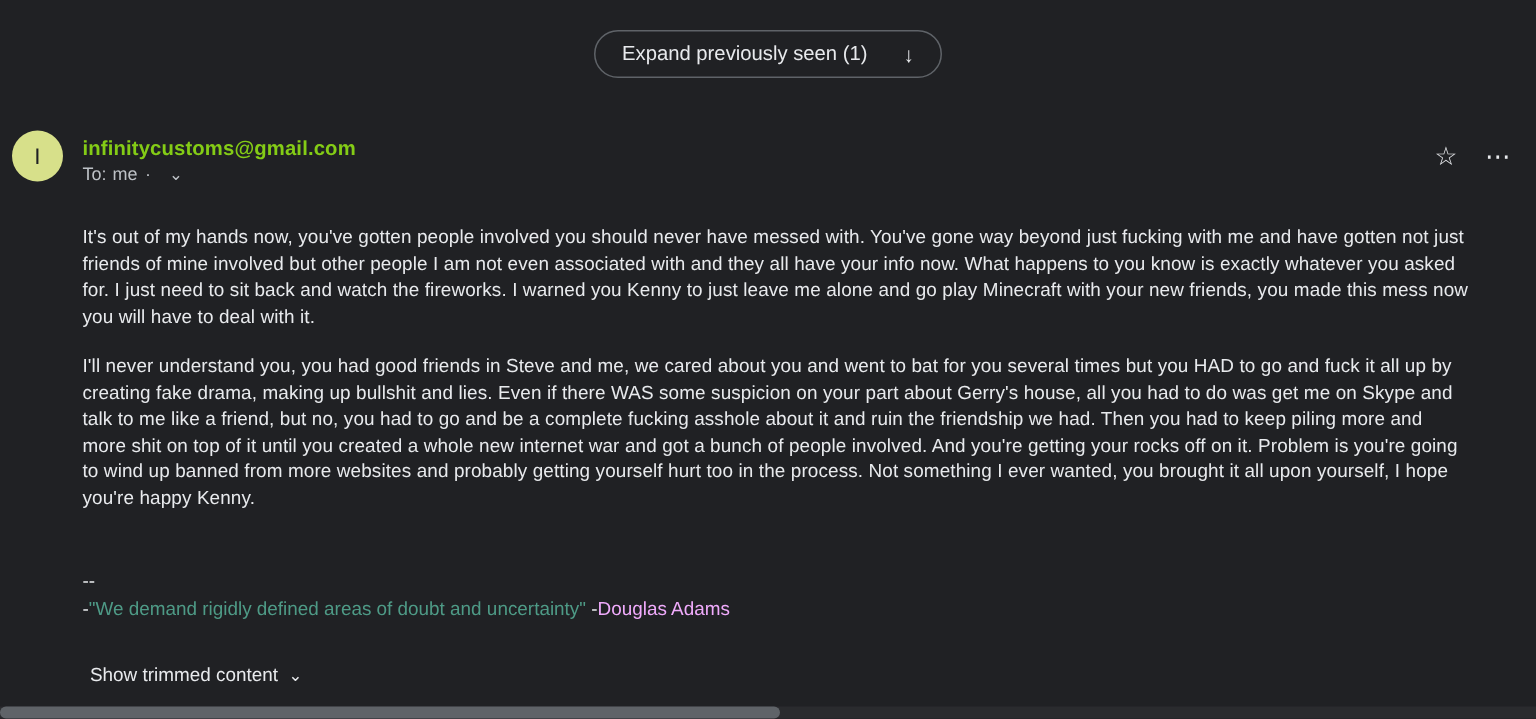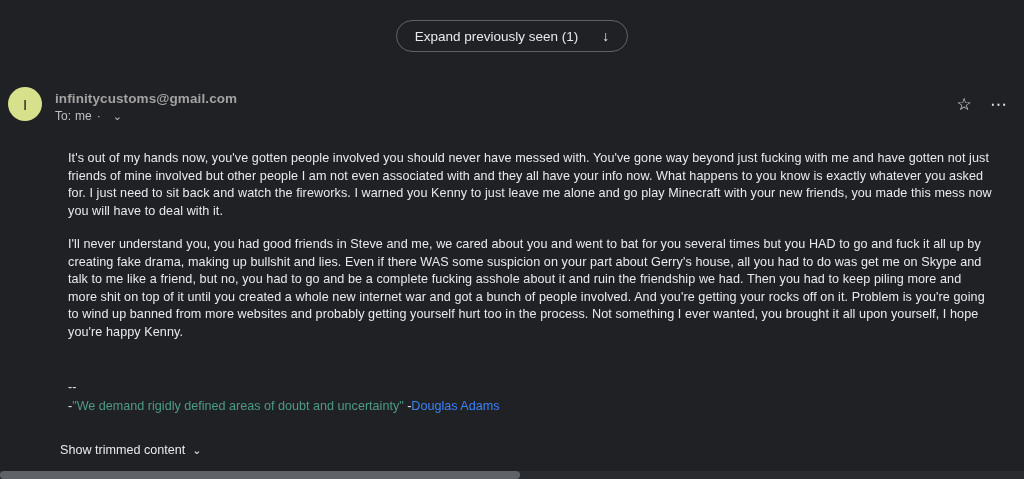--- a/index.html
+++ b/index.html
@@ -27,21 +27,21 @@
     top: 0;
     left: 0;
     width: 1024px;
     height: 72px;
     display: flex;
     align-items: center;
     justify-content: center;
   }
   .expand-pill {
     display: inline-flex;
-    align-items: flex-end;
+    align-items: flex-start;
     gap: 24px;
     border: 1px solid #5f6368;
     border-radius: 18px;
     padding: 8px 18px;
     font-size: 13.5px;
     color: #e8eaed;
     background: transparent;
     cursor: pointer;
     line-height: 1;
   }
@@ -65,21 +65,21 @@
     align-items: center;
     justify-content: center;
     font-weight: normal;
   }
   .sender {
     position: absolute;
     left: 55px;
     top: 91px;
     font-size: 13.5px;
     font-weight: bold;
-    color: #a3a3a3;
+    color: #84cc16;
     letter-spacing: 0.1px;
   }
   .meta {
     position: absolute;
     left: 55px;
     top: 109px;
     font-size: 12px;
     color: #bdc1c6;
     display: flex;
     align-items: center;
@@ -116,39 +116,38 @@
   }
   .icon-btn.star { font-size: 17px; color: #e8eaed; }
   .icon-btn.more { font-size: 17px; letter-spacing: 1px; }
 
   
   .body-wrap {
     position: absolute;
     left: 55px;
     top: 150px;
     width: 925px;
-    margin-left: 13px;
   }
   .body-wrap p {
     margin: 0 0 16px 0;
     font-size: 12.6px;
     line-height: 17.5px;
     color: #e8eaed;
     letter-spacing: 0.08px;
   }
   .sig {
     margin-top: 38px;
     font-size: 12.6px;
     line-height: 17.5px;
   }
   .sig .dashes { color: #e8eaed; }
   .sig-line { margin-top: 1px; }
   .sig .quote { color: #4e9a86; }
   .sig .dash-before { color: #e8eaed; }
-  .sig .author { color: #3b82f6; }
+  .sig .author { color: #f0abfc; }
 
   
   .trimmed {
     position: absolute;
     left: 60px;
     top: 443px;
     display: inline-flex;
     align-items: flex-end;
     gap: 7px;
     font-size: 12.6px;

